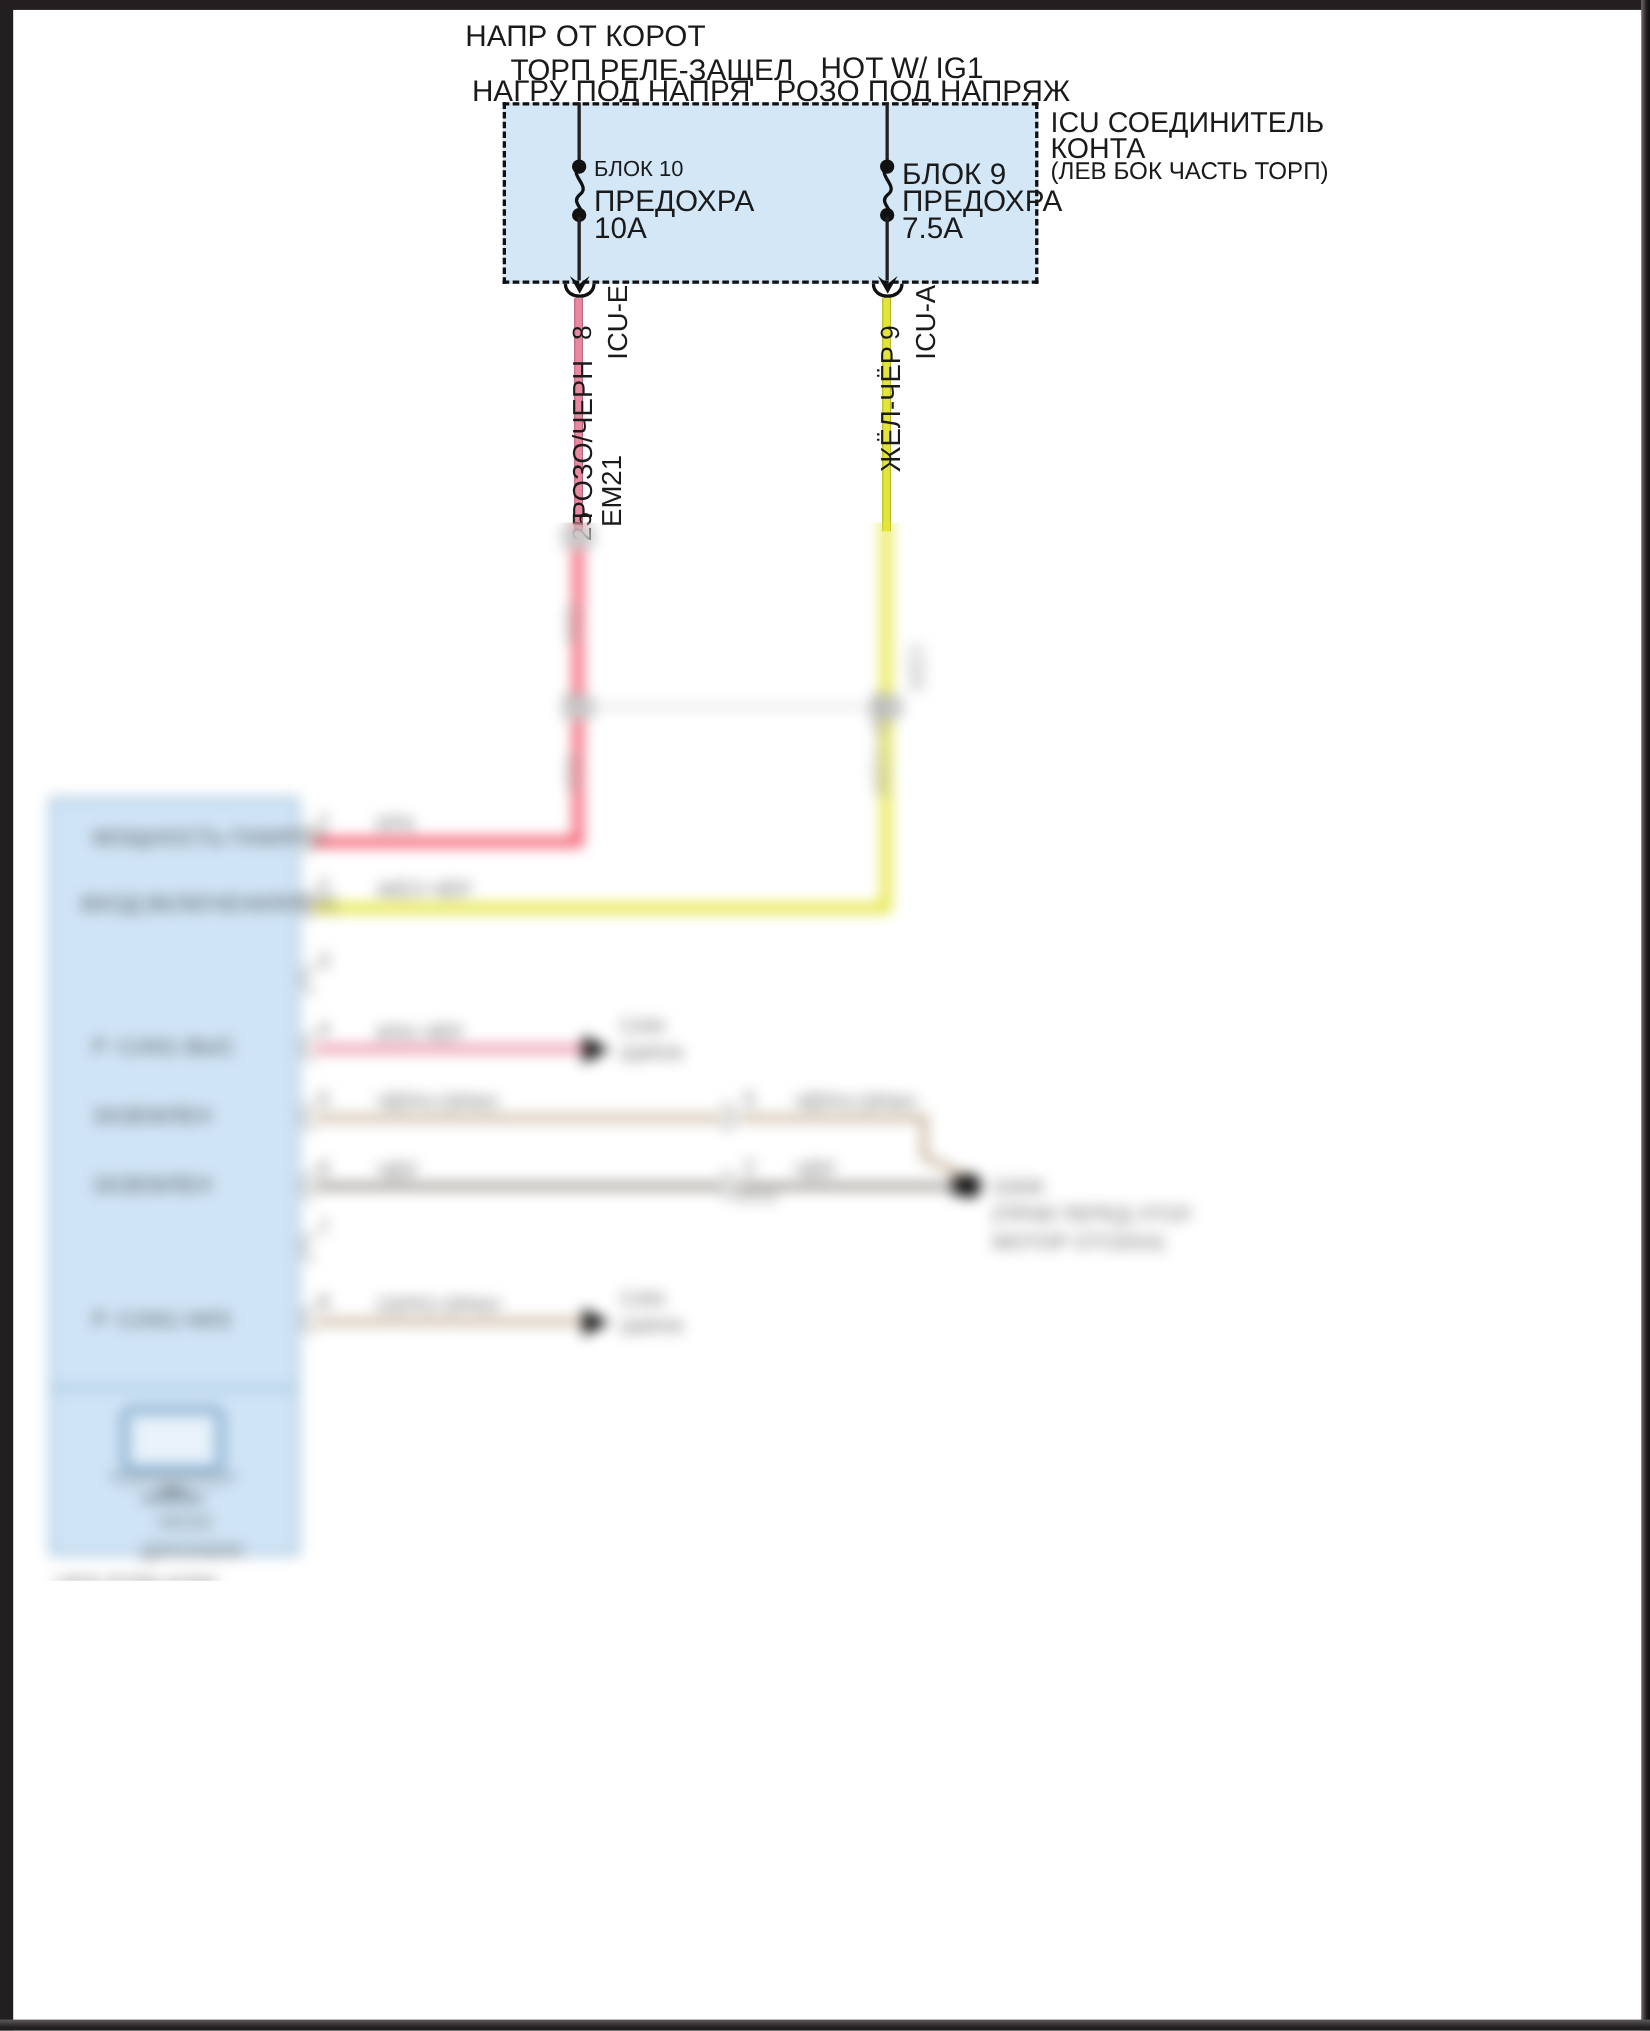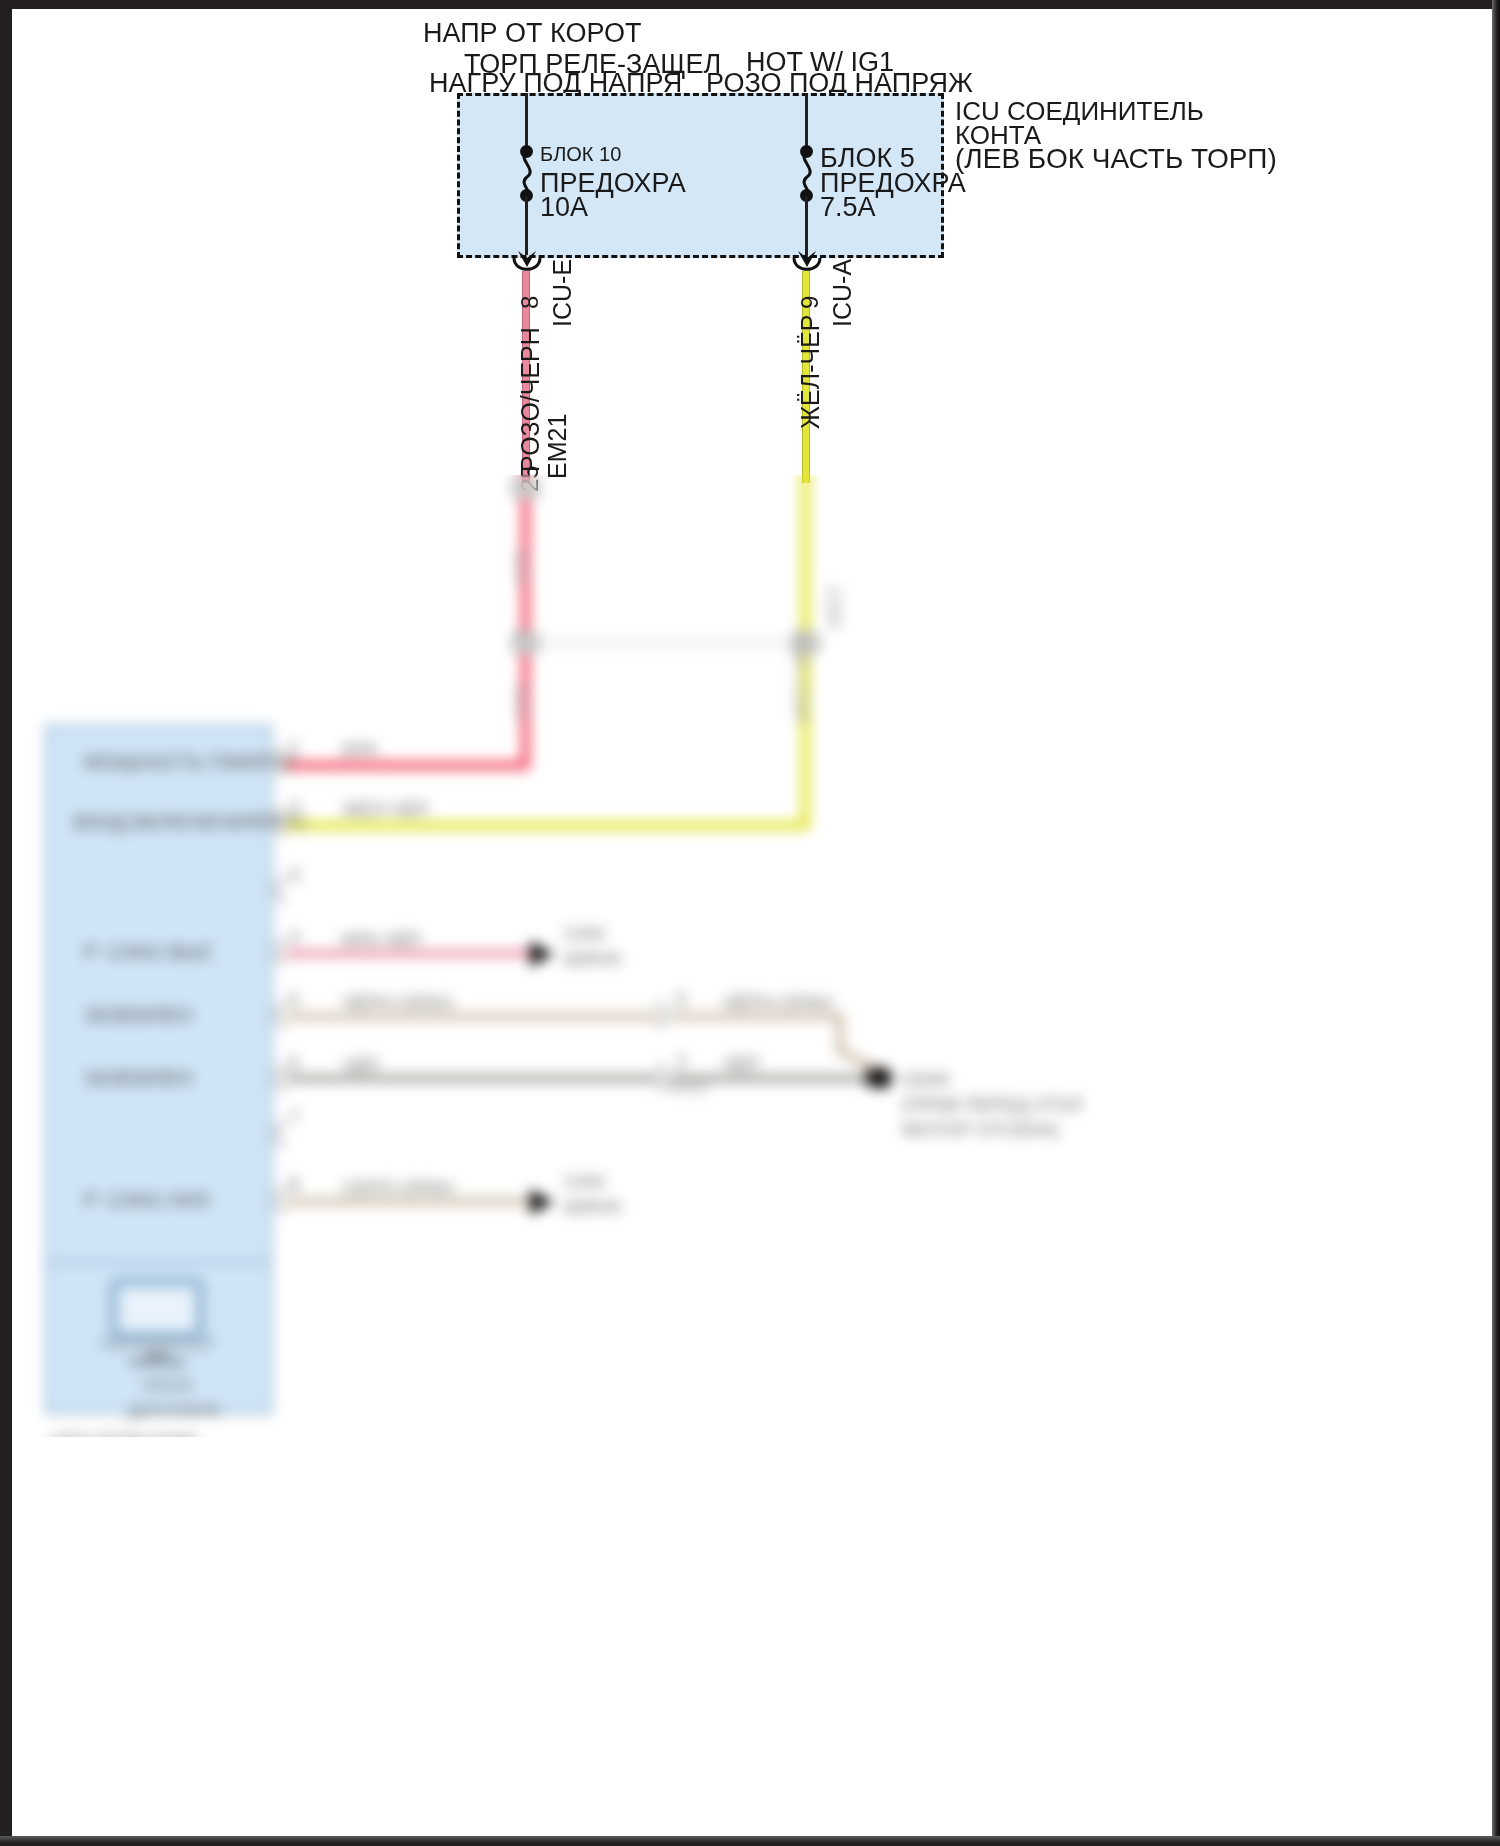--- a/index.html
+++ b/index.html
@@ -71,21 +71,21 @@
       <div class="txt" style="left:452px;top:40px;font-size:27px;">ТОРП РЕЛЕ-ЗАЩЕЛ</div>
       <div class="txt" style="left:417px;top:59px;font-size:27px;">НАГРУ ПОД НАПРЯ</div>
 
       <div class="txt" style="left:734px;top:38px;font-size:27px;">HOT W/ IG1</div>
       <div class="txt" style="left:694px;top:59px;font-size:27px;">РОЗО ПОД НАПРЯЖ</div>
 
       <div class="fusebox" style="left:445px;top:84px;width:487px;height:165px;"></div>
 
       <div class="txt" style="left:943px;top:87px;font-size:26px;">ICU СОЕДИНИТЕЛЬ</div>
       <div class="txt" style="left:943px;top:111px;font-size:26px;">КОНТА</div>
-      <div class="txt" style="left:943px;top:134px;font-size:28px;">(ЛЕВ БОК ЧАСТЬ ТОРП)</div>
+      <div class="txt" style="left:943px;top:134px;font-size:22px;">(ЛЕВ БОК ЧАСТЬ ТОРП)</div>
 
       <div class="vline" style="left:513px;top:84px;width:3px;height:55px;"></div>
       <div class="dot" style="left:508px;top:136px;width:13px;height:13px;"></div>
 
       <svg style="position:absolute;left:501px;top:140px;" width="28" height="48" viewBox="0 0 28 48">
         <path d="M14 2 C 3 10, 25 20, 14 28 C 5 35, 20 42, 14 46" fill="none" stroke="#111" stroke-width="3"></path>
       </svg>
       <div class="dot" style="left:508px;top:180px;width:13px;height:13px;"></div>
 
       <div class="vline" style="left:513px;top:188px;width:3px;height:58px;"></div>
@@ -101,21 +101,21 @@
       <div class="dot" style="left:788px;top:136px;width:13px;height:13px;"></div>
       <svg style="position:absolute;left:781px;top:140px;" width="28" height="48" viewBox="0 0 28 48">
         <path d="M14 2 C 3 10, 25 20, 14 28 C 5 35, 20 42, 14 46" fill="none" stroke="#111" stroke-width="3"></path>
       </svg>
       <div class="dot" style="left:788px;top:180px;width:13px;height:13px;"></div>
       <div class="vline" style="left:793px;top:188px;width:3px;height:58px;"></div>
       <svg style="position:absolute;left:783px;top:236px;" width="24" height="24" viewBox="0 0 24 24">
         <path d="M12 22 L3 6 L12 13 L21 6 Z" fill="#111"></path>
       </svg>
 
-      <div class="txt" style="left:808px;top:134px;font-size:27px;">БЛОК 5</div>
+      <div class="txt" style="left:808px;top:134px;font-size:27px;">БЛОК 9</div>
       <div class="txt" style="left:808px;top:159px;font-size:27px;">ПРЕДОХРА</div>
       <div class="txt" style="left:808px;top:183px;font-size:27px;">7.5А</div>
 
       <svg style="position:absolute;left:500px;top:248px;" width="30" height="18" viewBox="0 0 30 18">
         <path d="M2 1 C 2 16, 28 16, 28 1" fill="none" stroke="#111" stroke-width="3"></path>
       </svg>
       <svg style="position:absolute;left:780px;top:248px;" width="30" height="18" viewBox="0 0 30 18">
         <path d="M2 1 C 2 16, 28 16, 28 1" fill="none" stroke="#111" stroke-width="3"></path>
       </svg>
 

